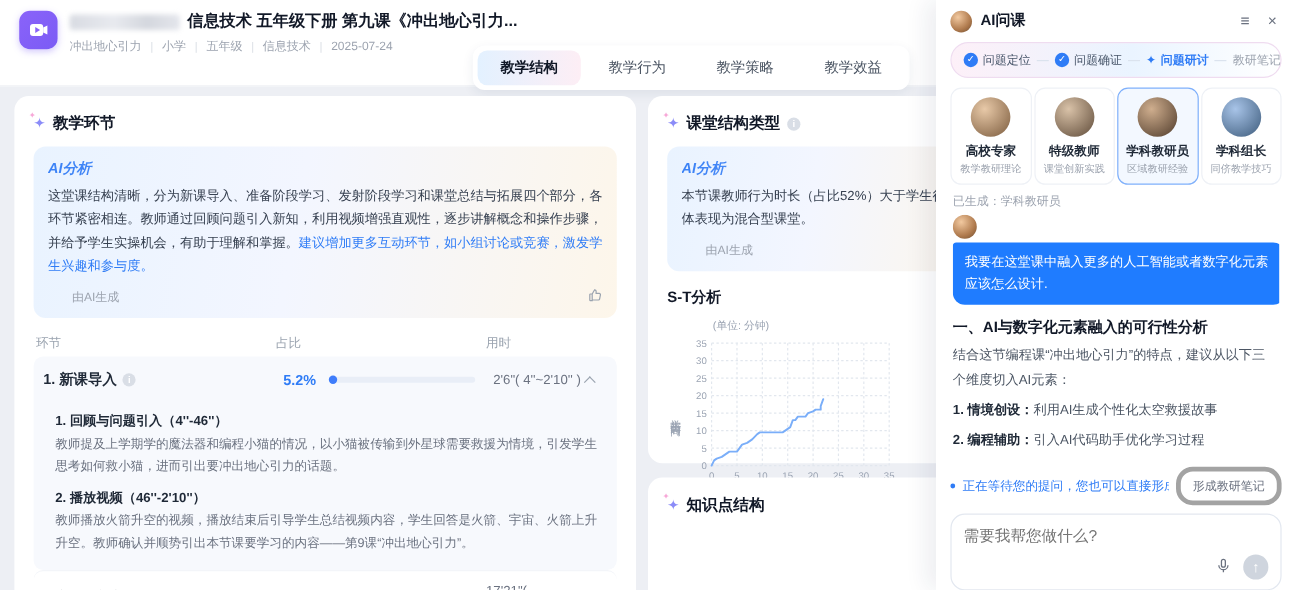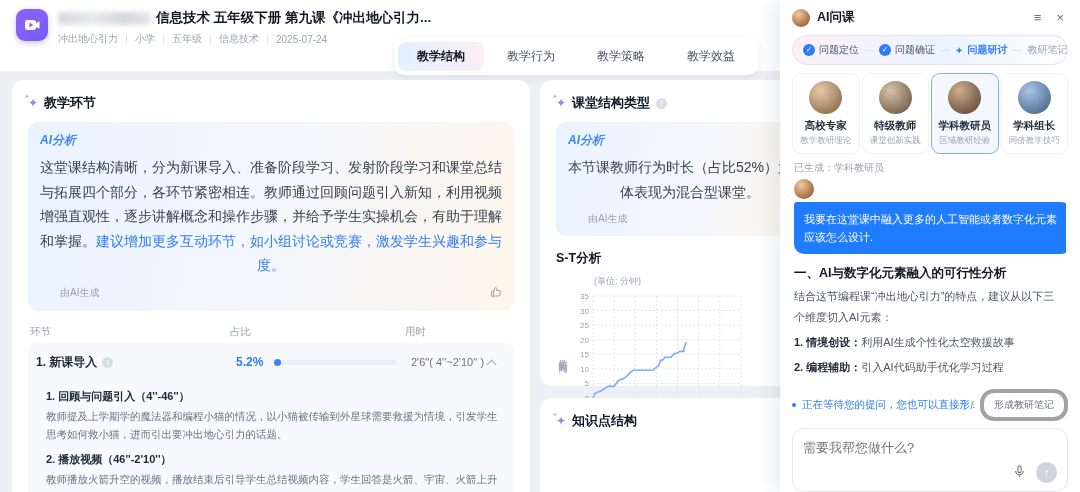--- a/index.html
+++ b/index.html
@@ -22,21 +22,21 @@
 
   
   .card { position:absolute; background:#fff; border-radius:12px; padding:14px 16px; }
   .card-title { display:flex; align-items:center; gap:6px; font-size:13px; font-weight:bold; color:#111827; }
   .sparkle { position:relative; color:#8b8cf8; font-size:12px; line-height:1; }
   .sparkle::before { content:"✦"; position:absolute; left:-4px; top:-4px; font-size:7px; color:#f7a8d8; }
   .info { width:11px; height:11px; border-radius:50%; background:#d9dee6; color:#fff; font-size:8px; line-height:11px; text-align:center; display:inline-block; font-style:normal; }
 
   .ai-box { margin-top:10px; border-radius:10px; padding:10px 12px; background:linear-gradient(100deg,#e9f3ff 0%,#f3f6ff 45%,#fdf6ea 100%); }
   .ai-label { font-size:12px; font-weight:bold; font-style:italic; color:#3b82f6; background:linear-gradient(90deg,#3b82f6,#7aa7f9); -webkit-background-clip:text; background-clip:text; -webkit-text-fill-color:transparent; }
-  .ai-text { margin-top:6px; font-size:14px; line-height:1.75; color:#374151;text-align:center; }
+  .ai-text { margin-top:6px; font-size:11px; line-height:1.75; color:#374151; }
   .ai-text .blue { color:#2f7cf6; }
   .ai-foot { display:flex; justify-content:space-between; align-items:center; margin-top:8px; font-size:10px; color:#9ca3af;margin-left:20px; }
 
   
   .seg-head { display:grid; grid-template-columns:200px 175px 1fr 18px; margin:14px 2px 4px; font-size:10.5px; color:#9aa3af; }
   .seg-row { border-radius:8px; }
   .seg-row.expanded { background:#f7f9fd; }
   .seg-row + .seg-row { border-top:1px solid #f3f5f9; }
   .seg-main { display:grid; grid-template-columns:200px 175px 1fr 18px; align-items:center; padding:11px 2px; cursor:pointer; }
   .seg-row.expanded .seg-main { padding:11px 8px 4px 8px; }

